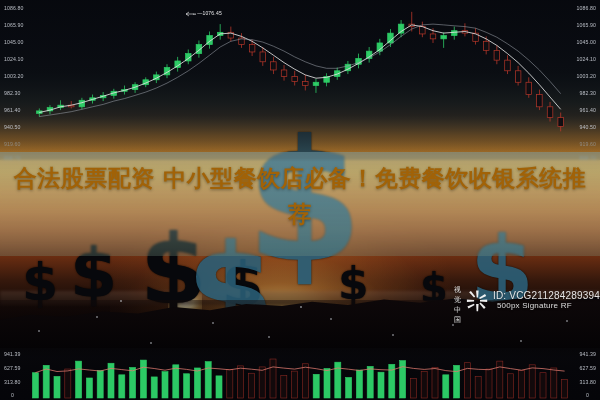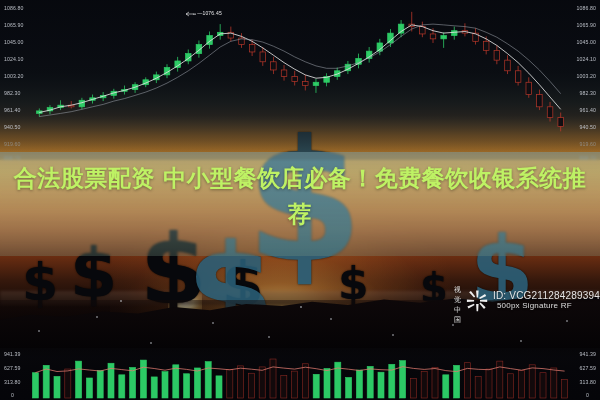--- a/index.html
+++ b/index.html
@@ -145,21 +145,21 @@
     background:linear-gradient(to bottom,
       rgba(120,160,170,.50) 0%,
       rgba(128,166,168,.46) 40%,
       rgba(132,162,150,.40) 75%,
       rgba(120,150,130,.30) 100%);
     backdrop-filter:blur(1px);
   }
   .title-text {
     position:absolute; left:0; top:160px; width:600px;
     text-align:center;
-    color:#bef264;
+    color:#a16207;
     font-family:"DejaVu Sans", sans-serif;
     font-weight:700;
     font-size:23px;
     line-height:36px;
     letter-spacing:.5px;
     text-shadow:0 1px 3px rgba(0,0,0,.38);
     padding:0 10px;
   }
 
   

